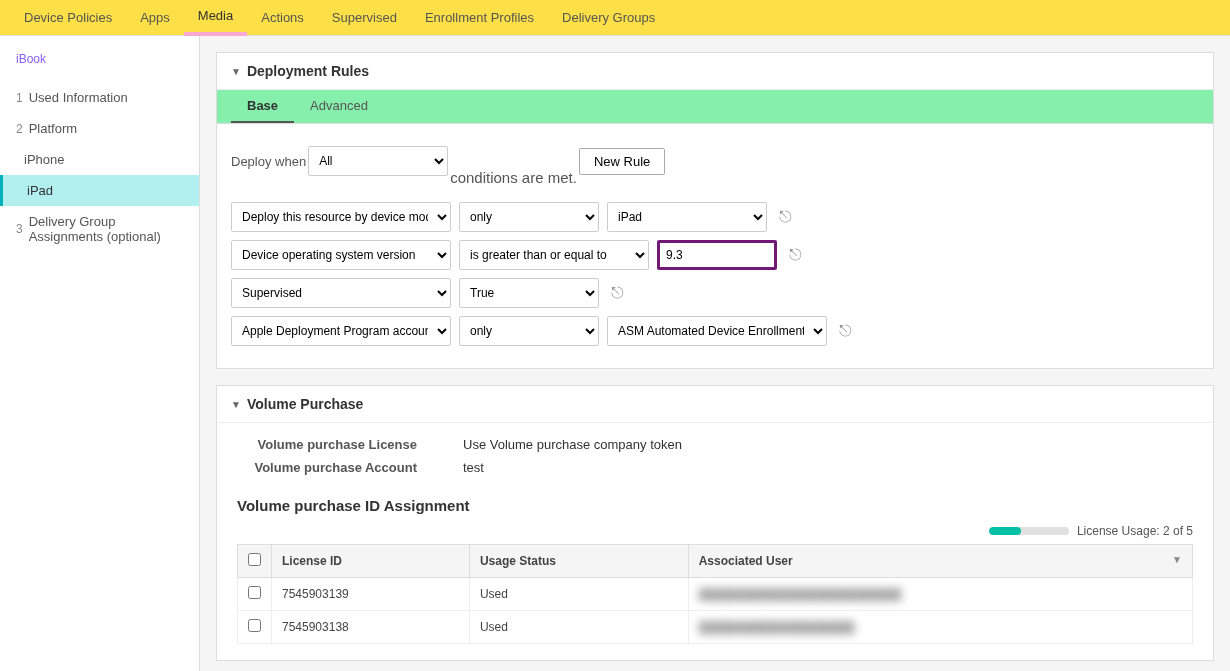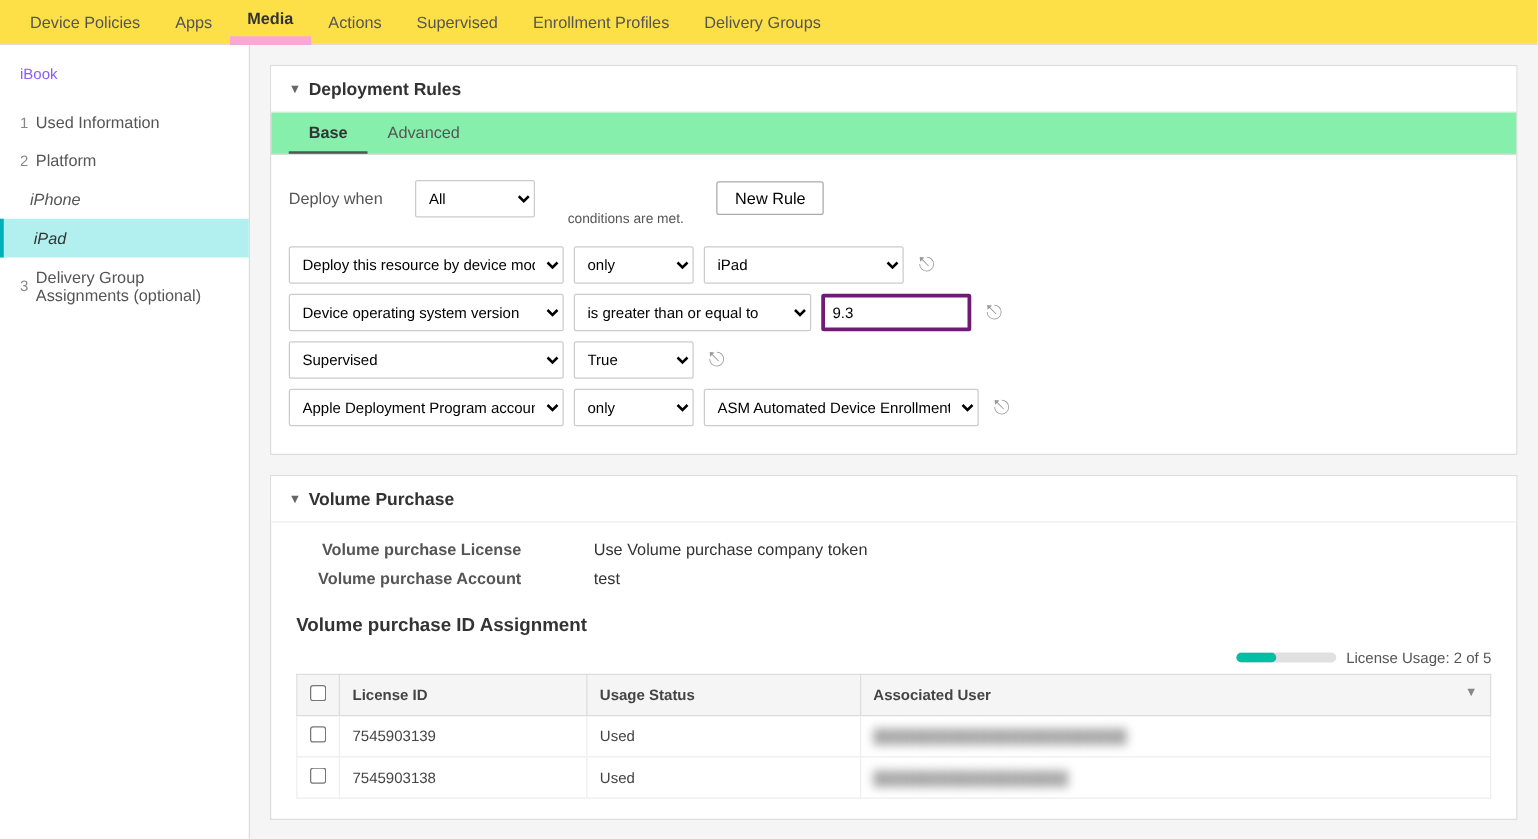--- a/index.html
+++ b/index.html
@@ -18,22 +18,22 @@
       text-decoration: none;
       color: #555;
       padding: 0 14px;
       height: 36px;
       display: flex;
       align-items: center;
       font-size: 13px;
     }
     .top-nav a.active {
       color: #333;
-      font-weight: bold;
-      border-bottom: 7px solid #f9a8d4;
+      font-weight: normal;
+      border-bottom: 4px solid #f9a8d4;
     }
 
     
     .layout {
       display: flex;
       height: calc(671px - 36px);
     }
 
     
     .sidebar {
@@ -60,21 +60,20 @@
     }
     .sidebar-section .step-num {
       font-size: 12px;
       color: #888;
     }
     .sidebar-item {
       padding: 8px 16px 8px 24px;
       font-size: 13px;
       color: #555;
       cursor: pointer;
-      font-style: italic;
     }
     .sidebar-item.active {
       background: #b2f0ef;
       color: #333;
       border-left: 3px solid #00b0b9;
     }
 
     
     .main {
       flex: 1;
@@ -122,29 +121,29 @@
     .tab.active {
       color: #333;
       font-weight: bold;
       border-bottom: 2px solid #555;
     }
 
     
     .deploy-when-row {
       display: flex;
       align-items: center;
-      gap: 26px;
+      gap: 2px;
       padding: 12px 14px;
     }
     .deploy-when-label {
       font-size: 13px;
       color: #555;
     }
     .deploy-when-row .conditions-text {
-      font-size: 11px;
+      font-size: 15px;
       color: #555;
       margin-top: 33px;
     }
     .new-rule-btn {
       padding: 5px 14px;
       background: #fff;
       border: 1px solid #aaa;
       cursor: pointer;
       font-size: 13px;
       border-radius: 2px;
@@ -164,21 +163,21 @@
       height: 30px;
       border: 1px solid #ccc;
       background: #fff;
       font-size: 12px;
       padding: 0 6px;
       cursor: pointer;
       border-radius: 2px;
     }
     select.rule-select.wide { width: 220px; }
     select.rule-select.med { width: 160px; }
-    select.rule-select.narrow { width: 96px; }
+    select.rule-select.narrow { width: 140px; }
     input.rule-input {
       height: 30px;
       border: 3px solid #701a75;
       padding: 0 6px;
       font-size: 12px;
       width: 120px;
       border-radius: 2px;
     }
     .remove-icon {
       color: #999;
@@ -191,21 +190,21 @@
     .volume-section {
       background: #fff;
       border: 1px solid #ddd;
       margin-bottom: 16px;
     }
     .volume-content {
       padding: 14px 20px;
     }
     .volume-row {
       display: flex;
-      gap: 36px;
+      gap: 24px;
       margin-bottom: 8px;
       align-items: center;
     }
     .volume-label {
       font-size: 13px;
       font-weight: bold;
       width: 180px;
       text-align: right;
       color: #555;
     }

